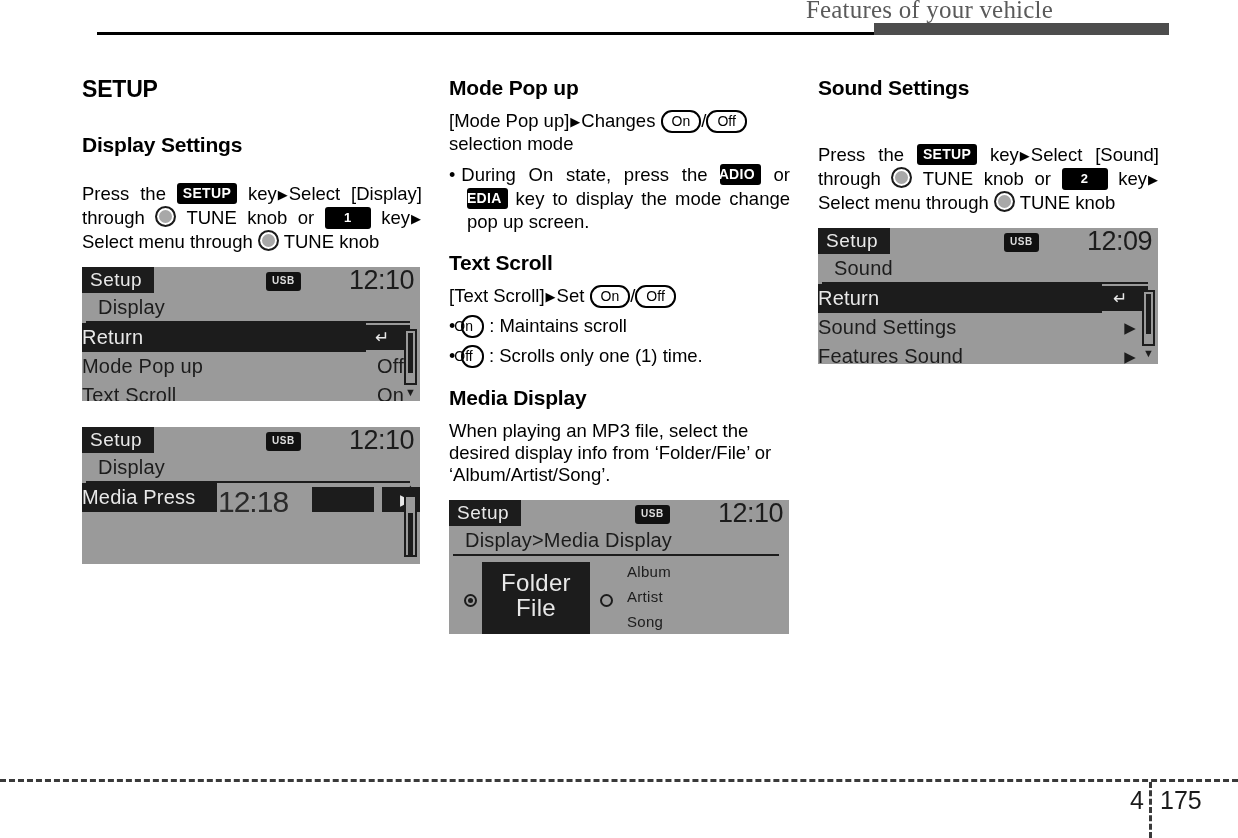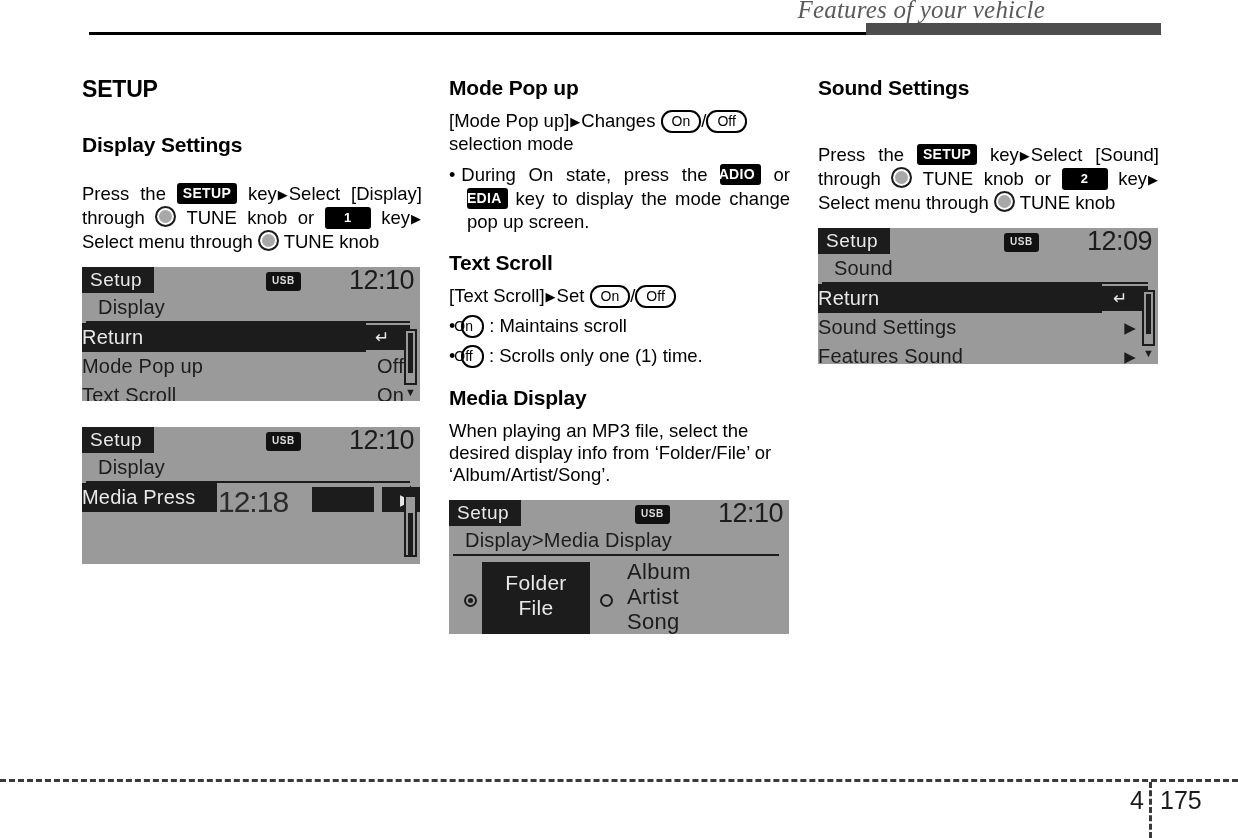--- a/index.html
+++ b/index.html
@@ -13,24 +13,23 @@
     height: 838px;
     position: relative;
     font-family: "Liberation Sans", sans-serif;
     color: #000000;
     overflow: hidden;
   }
 
   
   .page-header {
     position: absolute;
-    left: 4px; top: 0;
+    left: 12px; top: 0;
     width: 1122px;
     height: 40px;
-    font-style: italic;
   }
   .header-title {
     position: absolute;
     right: 81px;
     top: -4px;
     font-family: "Liberation Serif", serif;
     font-size: 25px;
     color: #5a5a5a;
     letter-spacing: 0.2px;
     white-space: nowrap;
@@ -288,27 +287,27 @@
     position: absolute;
     left: 2px; top: 2px; right: 2px; bottom: 2px;
     border-radius: 50%;
     background: #1c1c1c;
   }
   .md-box {
     position: absolute;
     background: #1c1c1c;
     color: #e8e8e8;
     text-align: center;
-    font-size: 21px;
+    font-size: 24px;
     line-height: 25px;
     letter-spacing: 0.3px;
   }
   .md-list {
     position: absolute;
-    font-size: 22px;
+    font-size: 15px;
     line-height: 25px;
     letter-spacing: 0.3px;
     color: #1c1c1c;
   }
 
   
   .artifact-time {
     position: absolute;
     font-size: 30px;
     color: #2a2a2a;

